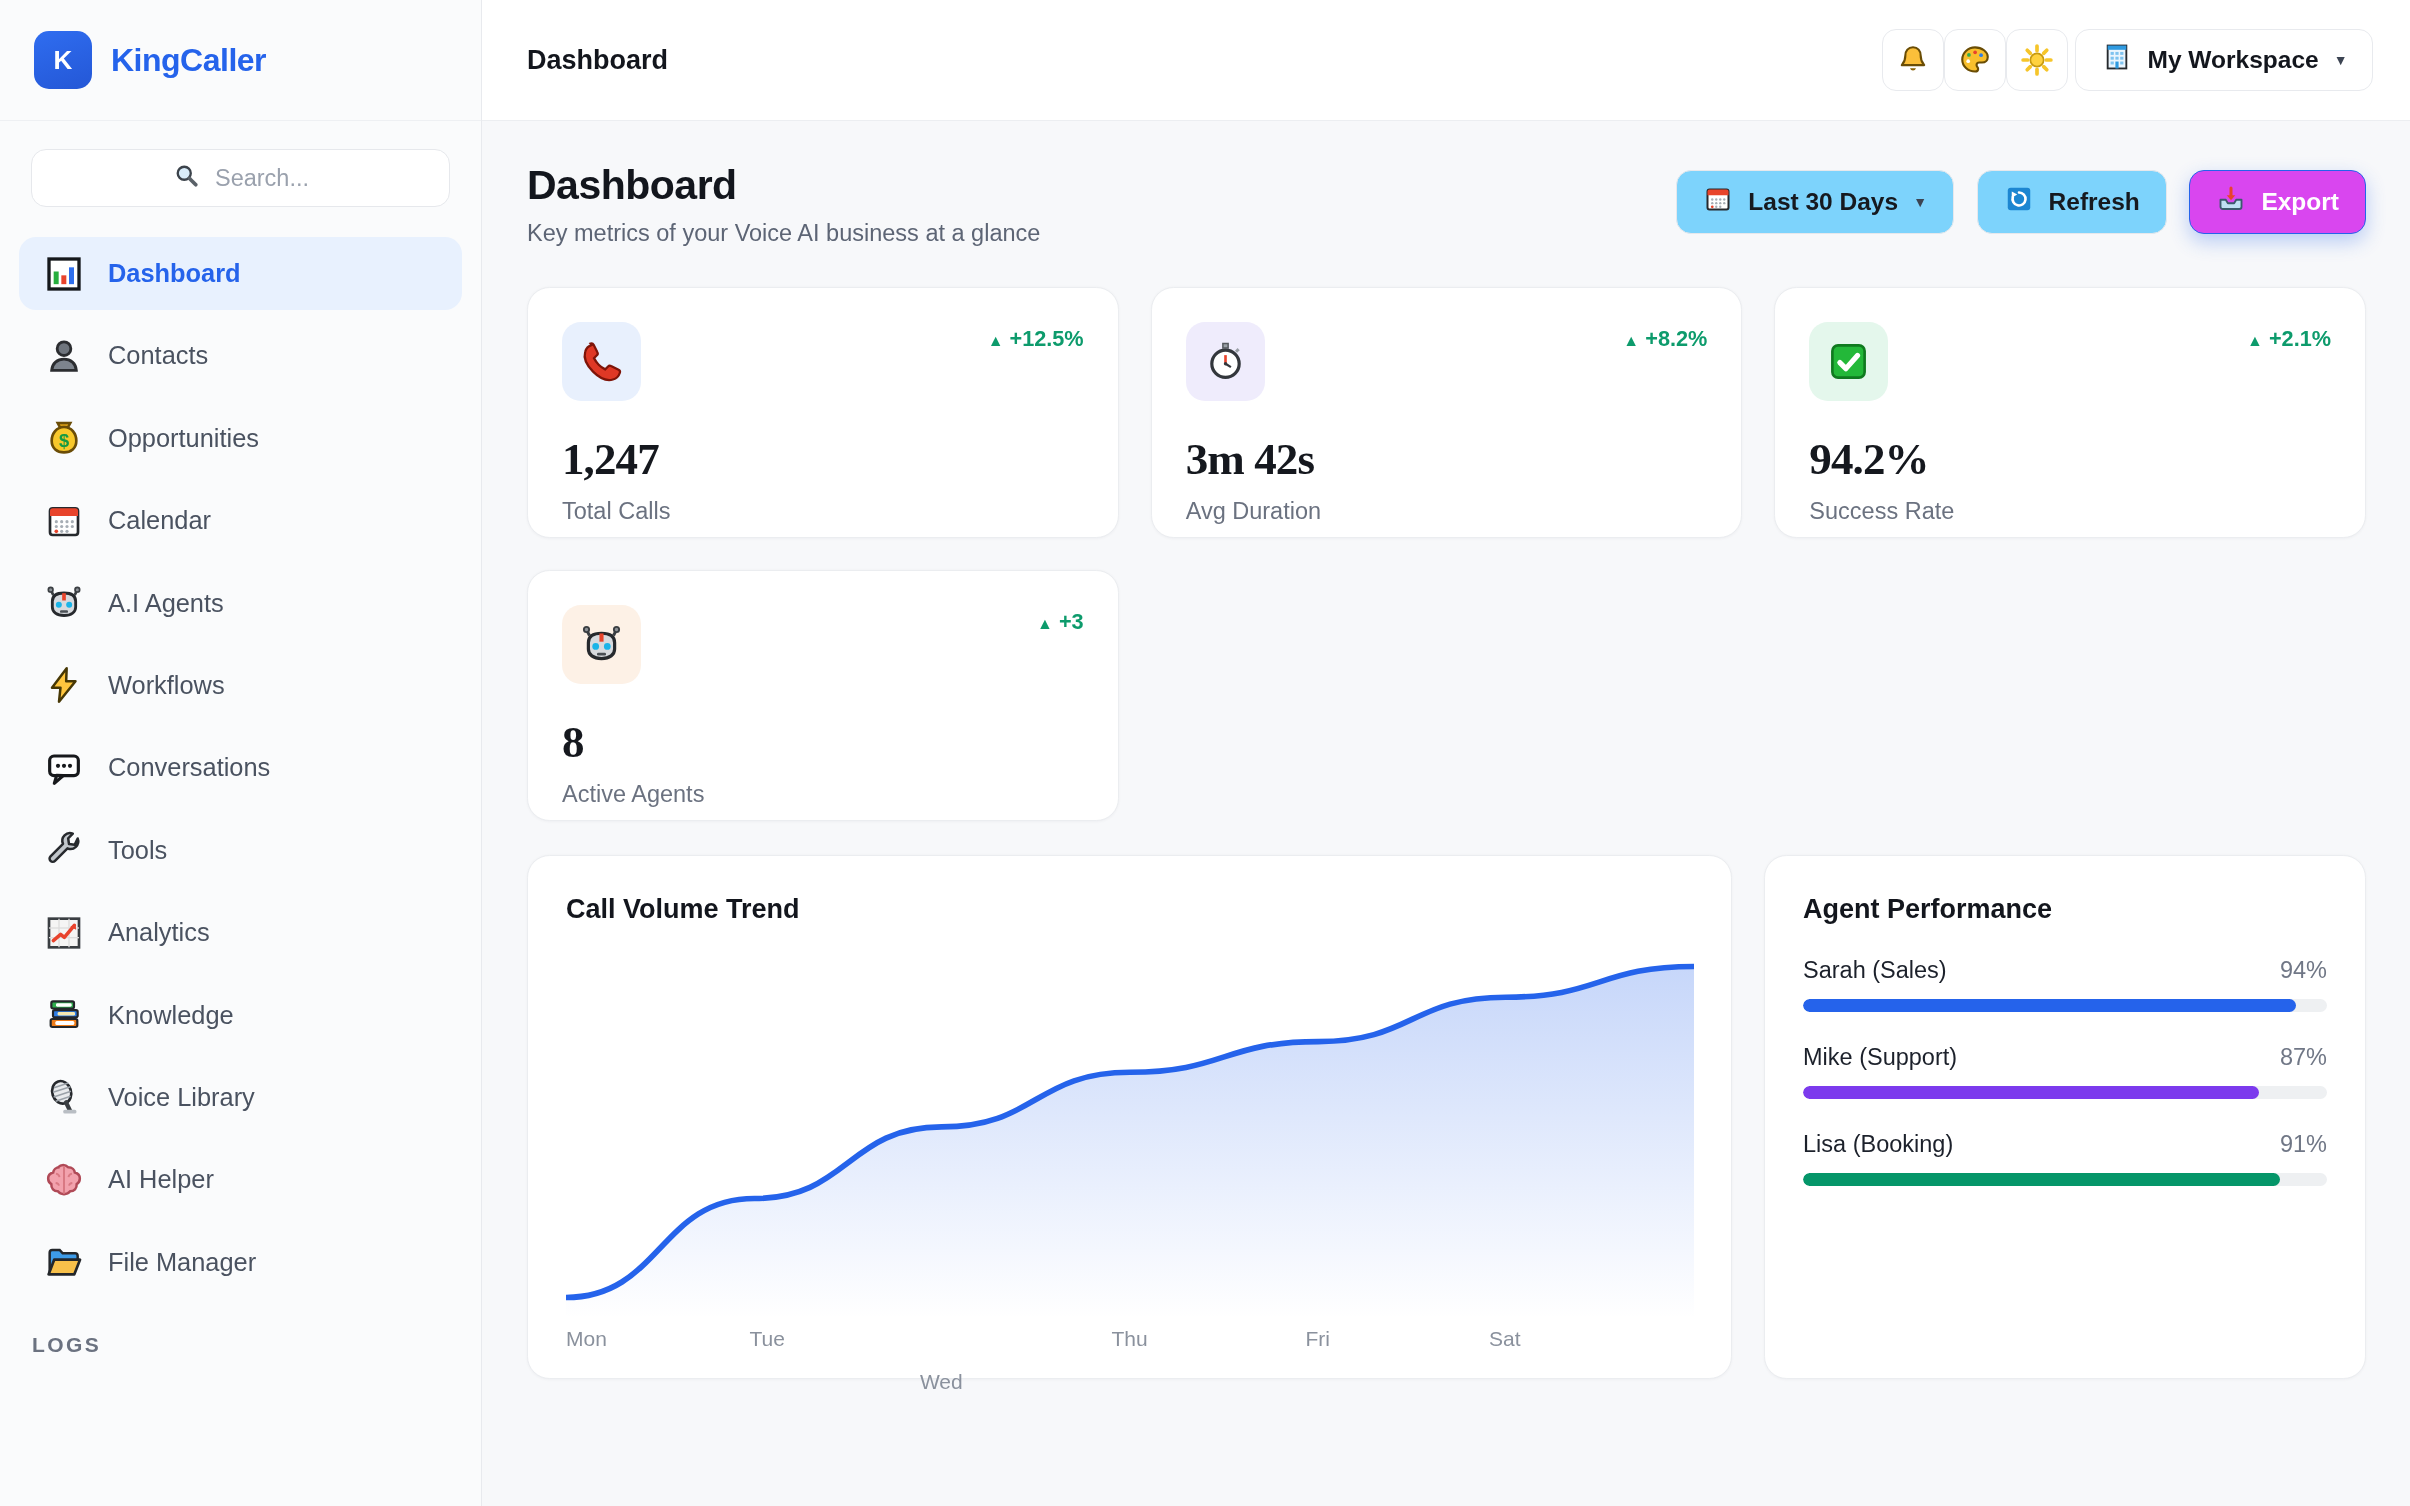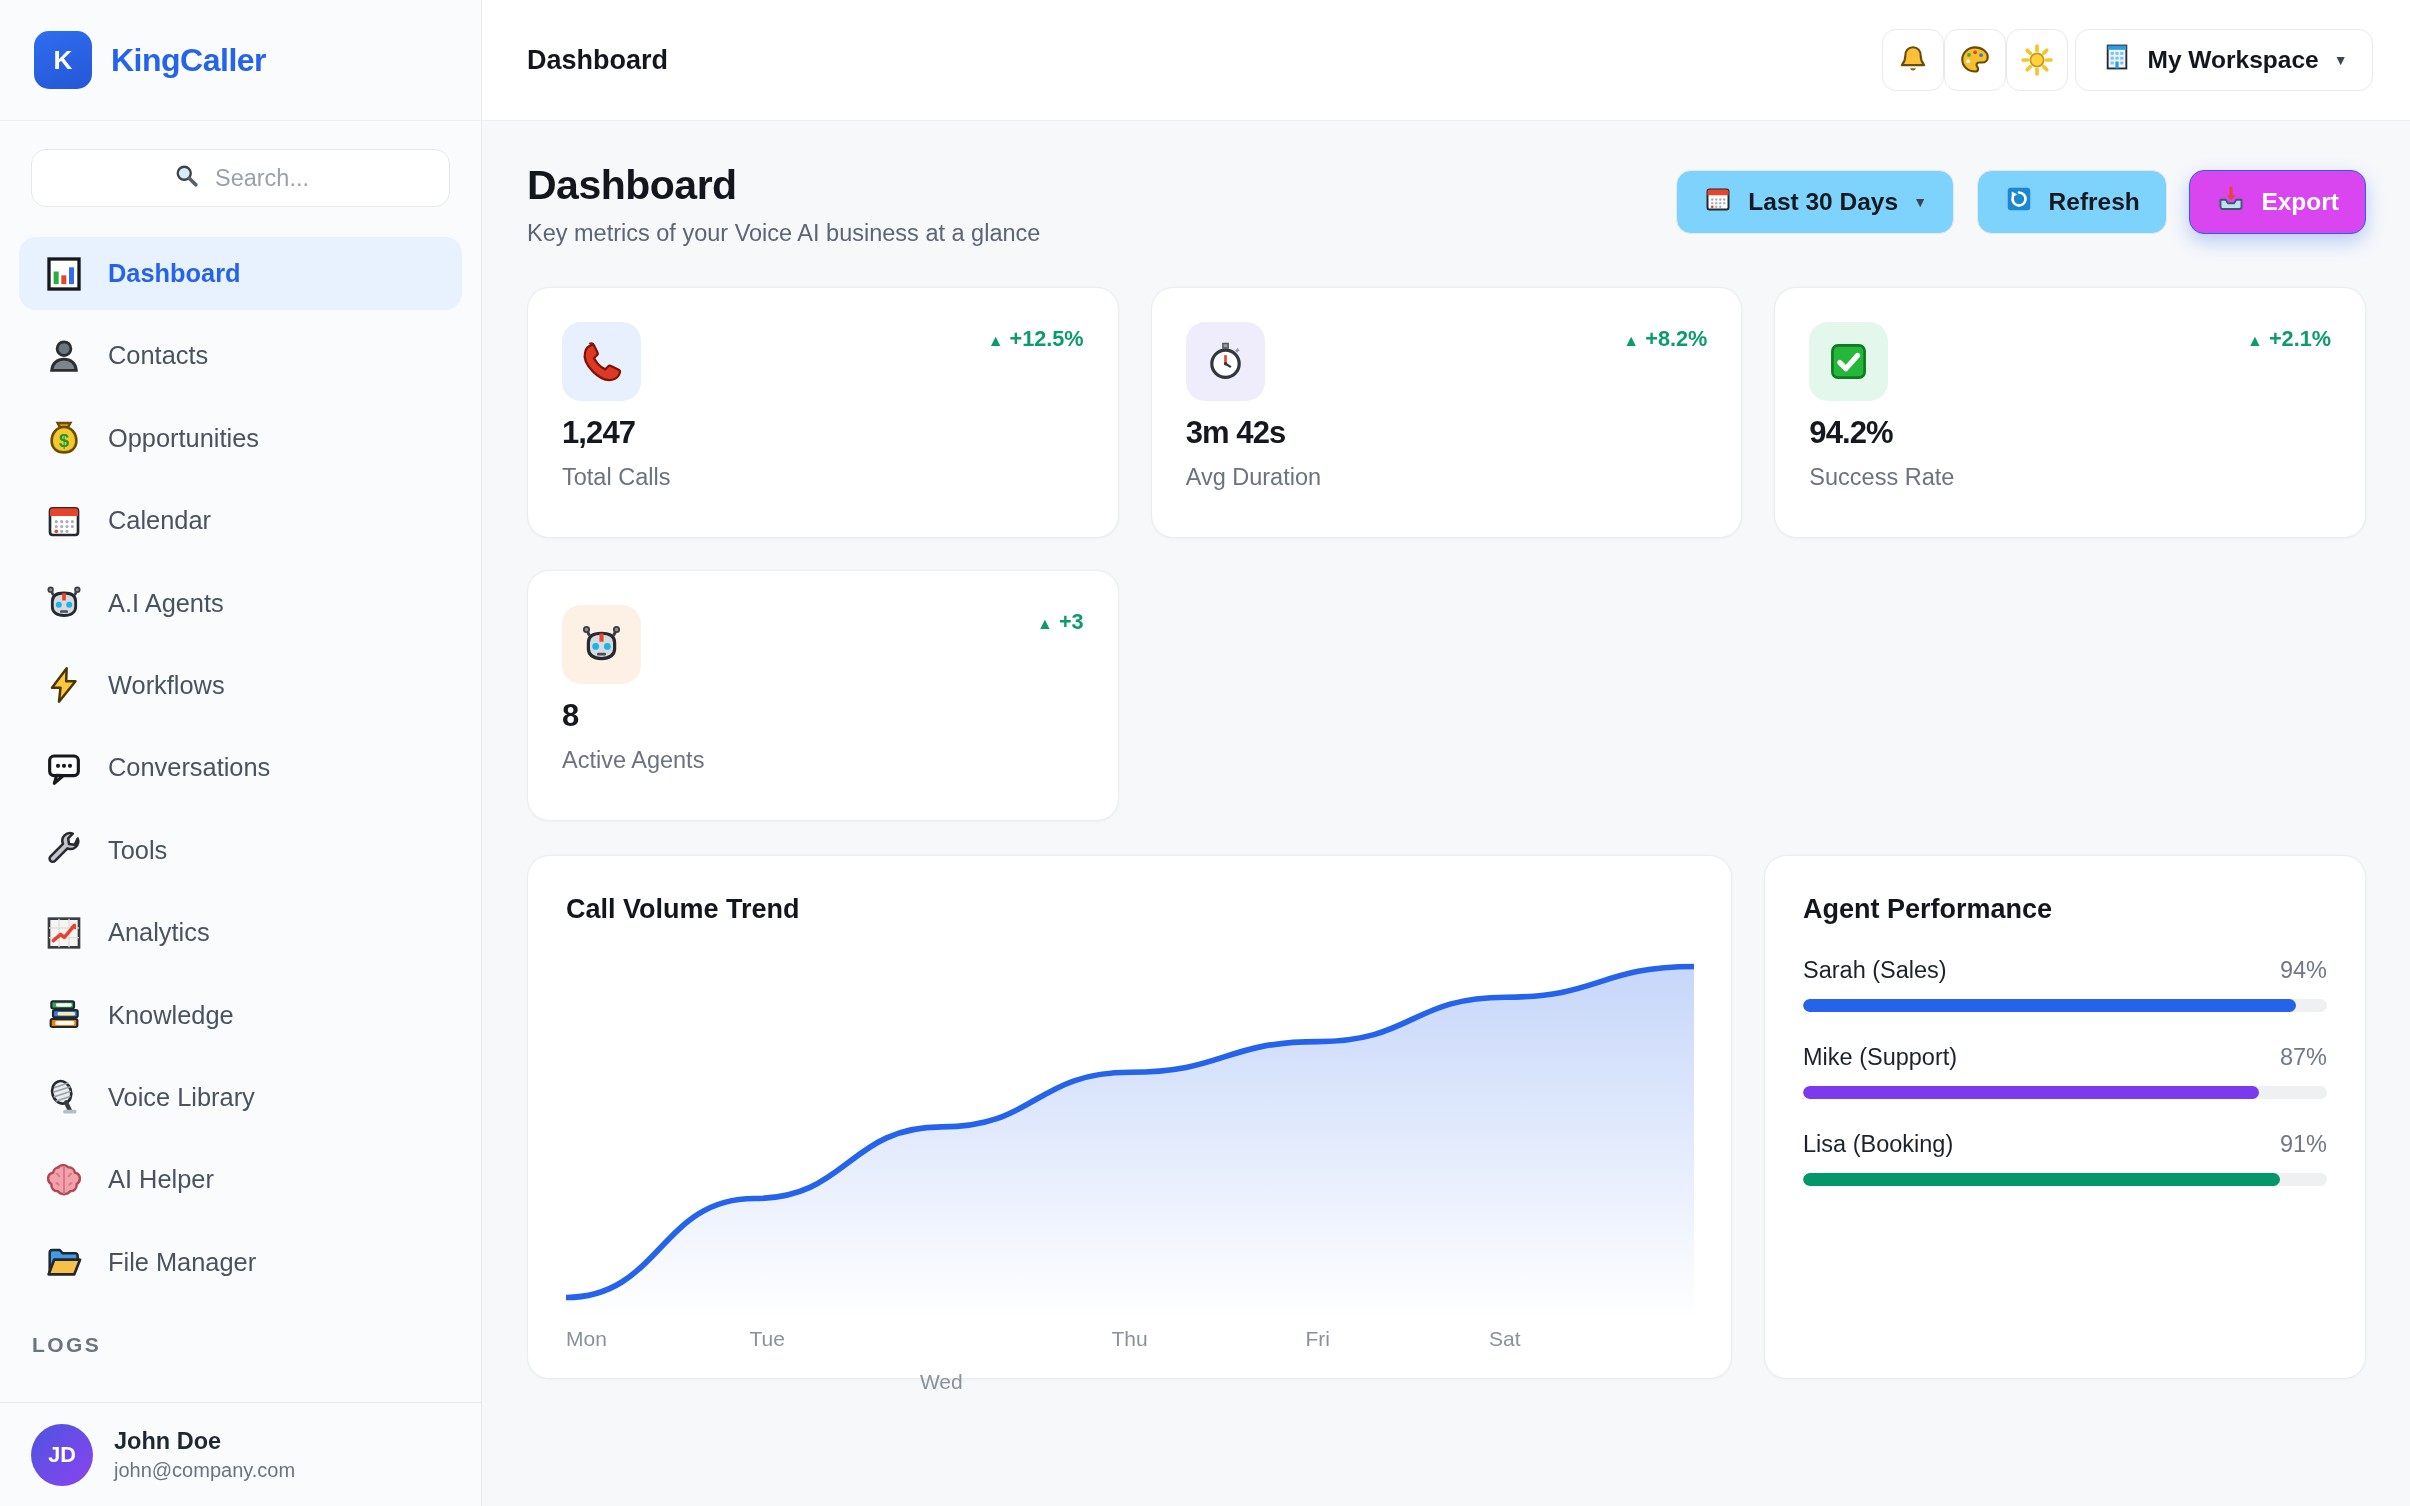--- a/index.html
+++ b/index.html
@@ -46,21 +46,21 @@
   .btn.primary { background:#d946ef; border-color:#2563eb; color:#fff; box-shadow:0 7.5px 19px rgba(37,99,235,.30); }
 
   .metrics { display:grid; grid-template-columns:repeat(3,1fr); gap:32px; margin-top:40px; }
   .card { background:#fff; border:0.9px solid #ebedf0; border-radius:22.6px; box-shadow:0 0.9px 2.8px rgba(16,24,40,.04); }
   .metric { padding:34px; height:251px; }
   .metric-top { display:flex; justify-content:space-between; align-items:flex-start; }
   .metric-icon { width:79px; height:79px; border-radius:19px; display:flex; align-items:center; justify-content:center; }
   .metric-icon svg { width:45px; height:45px; }
   .delta { font-size:21.7px; font-weight:bold; color:#0d9b6c; margin-top:3.8px; }
   .delta .tri { font-size:16px; }
-  .metric-value { font-size:31px; font-weight:bold; color:#15181e; margin-top:14px; letter-spacing:-0.9px; }
+  .metric-value { font-size:45px; font-weight:bold; color:#15181e; margin-top:32px; letter-spacing:-0.9px;font-family:Liberation Serif, serif; }
   .metric-label { font-size:23.5px; color:#6b7280; margin-top:13px; }
 
   .panels { display:grid; grid-template-columns:1205px 1fr; gap:32px; margin-top:34px; }
   .panel { padding:38px; height:524px; }
   .panel-title { font-size:27px; font-weight:bold; color:#13161d; }
   .chart-wrap { margin-top:17px; position:relative; }
   .chart-wrap svg.chart { display:block; width:1128px; height:377px; }
   .x-labels { position:relative; height:32px; margin-top:7.5px; }
   .x-labels span { position:absolute; transform:translateX(-50%); font-size:21px; color:#8a919d; }
 
@@ -256,27 +256,20 @@
             <svg viewBox="0 0 24 24" xmlns="http://www.w3.org/2000/svg" style="width: 100%; height: 100%;">
               <path d="M3.4 18.6V6.4c0-.9.7-1.6 1.6-1.6h4.4l1.8 2h7.4c.9 0 1.6.7 1.6 1.6v2.2" fill="#3d9be8" stroke="#23262a" stroke-width="1.5"></path>
               <path d="M2.8 19.4h15.4l3.4-8.8H6.1z" fill="#f7c04a" stroke="#23262a" stroke-width="1.6" stroke-linejoin="round"></path>
             </svg>
           </span>
           <span>File Manager</span>
         </div>
         <div class="nav-section">LOGS</div>
       </nav>
 
-    <div class="user-row">
-      <div class="avatar">JD</div>
-      <div>
-        <div class="user-name">John Doe</div>
-        <div class="user-email">john@company.com</div>
-      </div>
-    </div>
   </aside>
 
   <div class="main">
     <header class="topbar">
       <div class="topbar-title">Dashboard</div>
       <div class="topbar-right" id="topbar-right-slot">
 
         <div class="icon-btn">
             <span style="display: inline-flex; width: 34px; height: 34px; flex: 0 0 auto;">
               <svg viewBox="0 0 24 24" xmlns="http://www.w3.org/2000/svg" style="width: 100%; height: 100%;">

